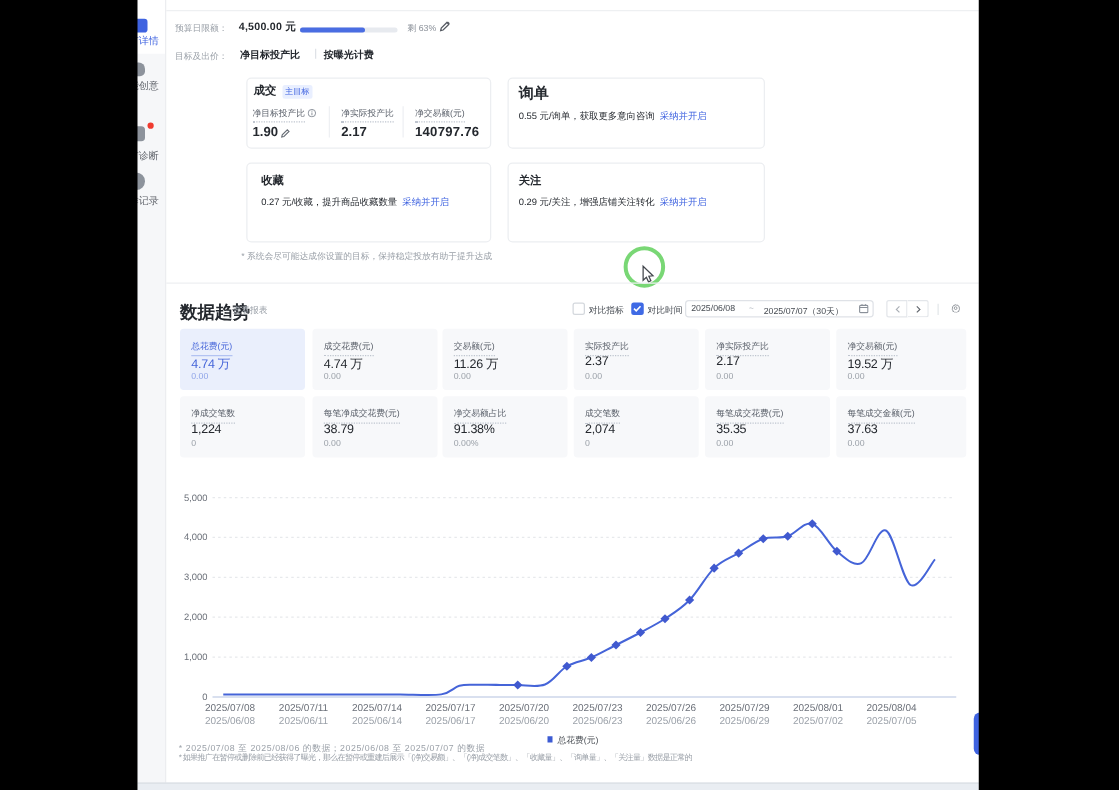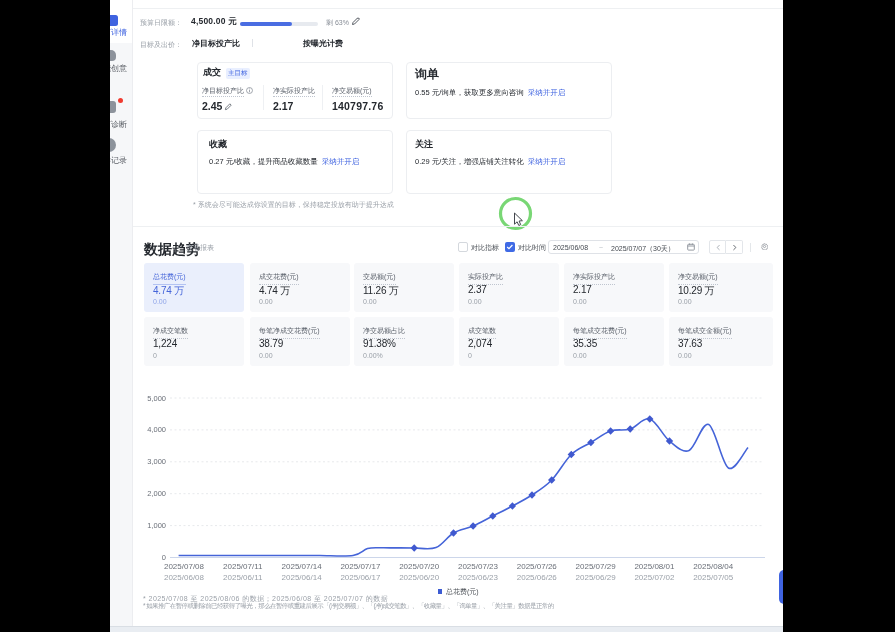--- a/index.html
+++ b/index.html
@@ -48,36 +48,36 @@
 <div class="abs" style="left:240px;top:22px;width:78px;height:4px;background:#e7eaef;border-radius:2px;"></div>
 <div class="abs" style="left:240px;top:22px;width:52px;height:4px;background:#4a6de2;border-radius:2px;"></div>
 <div class="abs gray" style="left:326px;top:18px;font-size:7px;color:#878d96;">剩 63%</div>
 <svg class="abs" style="left:351px;top:16px;" width="10" height="10" viewBox="0 0 10 10">
       <path d="M1.5 8.5 L2 6.5 L6.5 2 L8 3.5 L3.5 8 Z M7 1.5 L8.5 3" fill="none" stroke="#555a62" stroke-width="1"></path>
     </svg>
 
 <div class="abs gray" style="left:140px;top:40px;font-size:7px;">目标及出价：</div>
 <div class="abs dark" style="left:192px;top:38px;font-size:8px;font-weight:bold;">净目标投产比</div>
 <div class="abs" style="left:252px;top:39px;width:1px;height:8px;background:#dfe2e7;"></div>
-<div class="abs dark" style="left:259px;top:38px;font-size:8px;font-weight:bold;margin-left:44px;">按曝光计费</div>
+<div class="abs dark" style="left:259px;top:38px;font-size:8px;font-weight:bold;">按曝光计费</div>
 
 <div class="card" style="left:197px;top:62px;width:196px;height:57px;"></div>
 <div class="card" style="left:406px;top:62px;width:206px;height:57px;"></div>
 <div class="card" style="left:197px;top:130px;width:196px;height:64px;"></div>
 <div class="card" style="left:406px;top:130px;width:206px;height:64px;"></div>
 
 <div class="abs dark" style="left:203px;top:66px;font-size:9px;font-weight:bold;">成交</div>
 <div class="abs" style="left:226px;top:67.5px;font-size:6.5px;color:#3f63e0;background:#e9efff;border-radius:2px;padding:1px 2px;">主目标</div>
 <div class="abs" style="left:202px;top:86px;font-size:7px;color:#585e68;"><span class="dotl">净目标投产比</span></div>
 <svg class="abs" style="left:246px;top:87px;" width="7" height="7" viewBox="0 0 8 8">
       <circle cx="4" cy="4" r="3.4" fill="none" stroke="#8a9099" stroke-width="0.9"></circle>
       <rect x="3.6" y="3.4" width="0.9" height="2.6" fill="#8a9099"></rect>
       <rect x="3.6" y="1.7" width="0.9" height="1" fill="#8a9099"></rect>
     </svg>
-<div class="abs dark" style="left:202px;top:100px;font-size:10.5px;font-weight:bold;">2.45</div>
+<div class="abs dark" style="left:202px;top:100px;font-size:10.5px;font-weight:bold;">1.90</div>
 <svg class="abs" style="left:224px;top:102px;" width="9" height="9" viewBox="0 0 10 10">
       <path d="M1.5 8.5 L2 6.5 L6.5 2 L8 3.5 L3.5 8 Z" fill="none" stroke="#6a7078" stroke-width="1"></path>
     </svg>
 <div class="abs" style="left:263px;top:85px;width:1px;height:25px;background:#eef0f3;"></div>
 <div class="abs" style="left:273px;top:86px;font-size:7px;color:#585e68;"><span class="dotl">净实际投产比</span></div>
 <div class="abs dark" style="left:273px;top:100px;font-size:10.5px;font-weight:bold;">2.17</div>
 <div class="abs" style="left:322px;top:85px;width:1px;height:25px;background:#eef0f3;"></div>
 <div class="abs" style="left:332px;top:86px;font-size:7px;color:#585e68;"><span class="dotl">净交易额(元)</span></div>
 <div class="abs dark" style="left:332px;top:100px;font-size:10.5px;font-weight:bold;letter-spacing:0.2px;">140797.76</div>
 
@@ -153,21 +153,21 @@
         <div class="v">2.37</div>
         <div class="s">0.00</div>
       </div>
 <div class="tile" style="left:564px;top:263px;">
         <div class="t">净实际投产比</div>
         <div class="v">2.17</div>
         <div class="s">0.00</div>
       </div>
 <div class="tile" style="left:669px;top:263px;width:104px;">
         <div class="t">净交易额(元)</div>
-        <div class="v">10.29 万</div>
+        <div class="v">19.52 万</div>
         <div class="s">0.00</div>
       </div>
 <div class="tile" style="left:144px;top:317px;">
         <div class="t">净成交笔数</div>
         <div class="v">1,224</div>
         <div class="s">0</div>
       </div>
 <div class="tile" style="left:250px;top:317px;">
         <div class="t">每笔净成交花费(元)</div>
         <div class="v">38.79</div>

